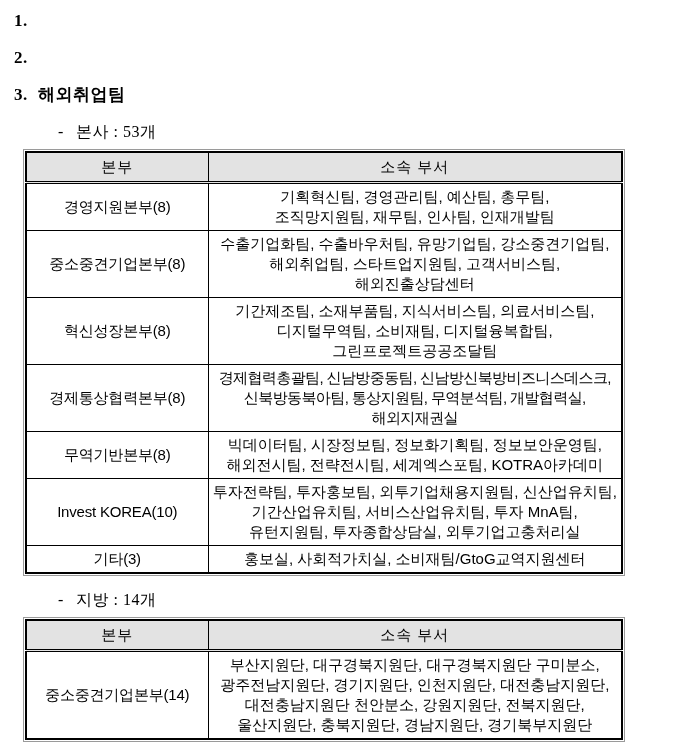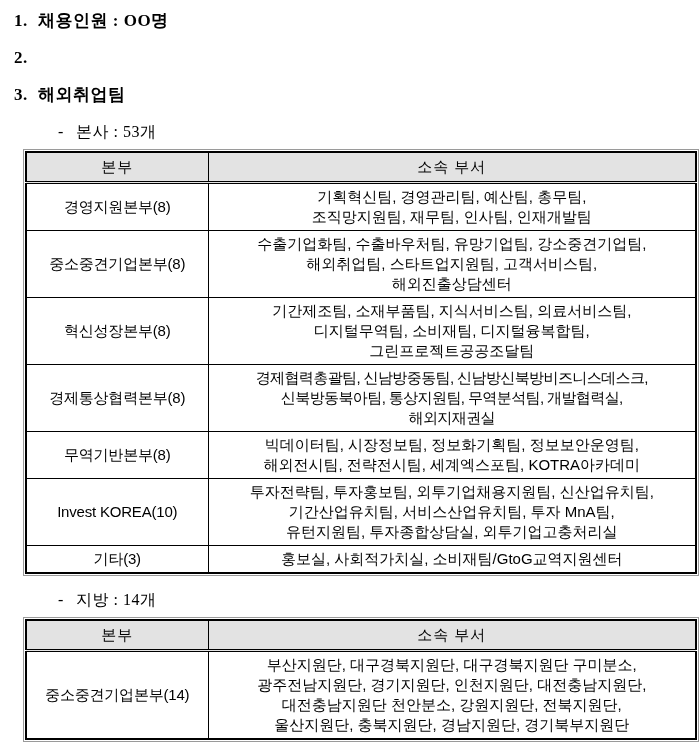--- a/index.html
+++ b/index.html
@@ -41,21 +41,21 @@
     letter-spacing: 0.5px;
   }
   .bullet .dash {
     width: 18px;
     flex: 0 0 auto;
   }
   
   table.doc-table {
     border-collapse: collapse;
     table-layout: fixed;
-    width: 672px;
+    width: 598px;
     margin-left: 11px;
     border: 2px solid #000000;
     outline: 1px solid #9a9a9a;
     outline-offset: 1px;
     font-family: "Liberation Sans", "DejaVu Sans", sans-serif;
     font-size: 15px;
     margin-bottom: 15px;
   }
   table.doc-table col.c1 { width: 182px; }
   table.doc-table th {
@@ -87,21 +87,20 @@
     letter-spacing: -0.2px;
   }
 </style>
 </head>
 <body>
 
 <div class="page">
 
   <div class="heading">
     <span class="num">1.</span>
-    <span>채용인원 : OO명</span>
   </div>
 
   <div class="heading">
     <span class="num">2.</span>
   </div>
 
   <div class="heading">
     <span class="num">3.</span>
     <span>해외취업팀</span>
   </div>

